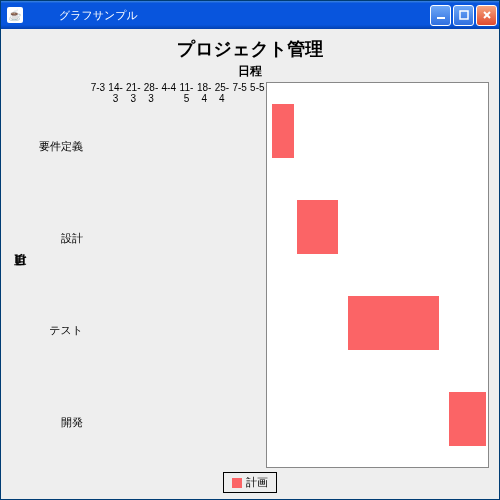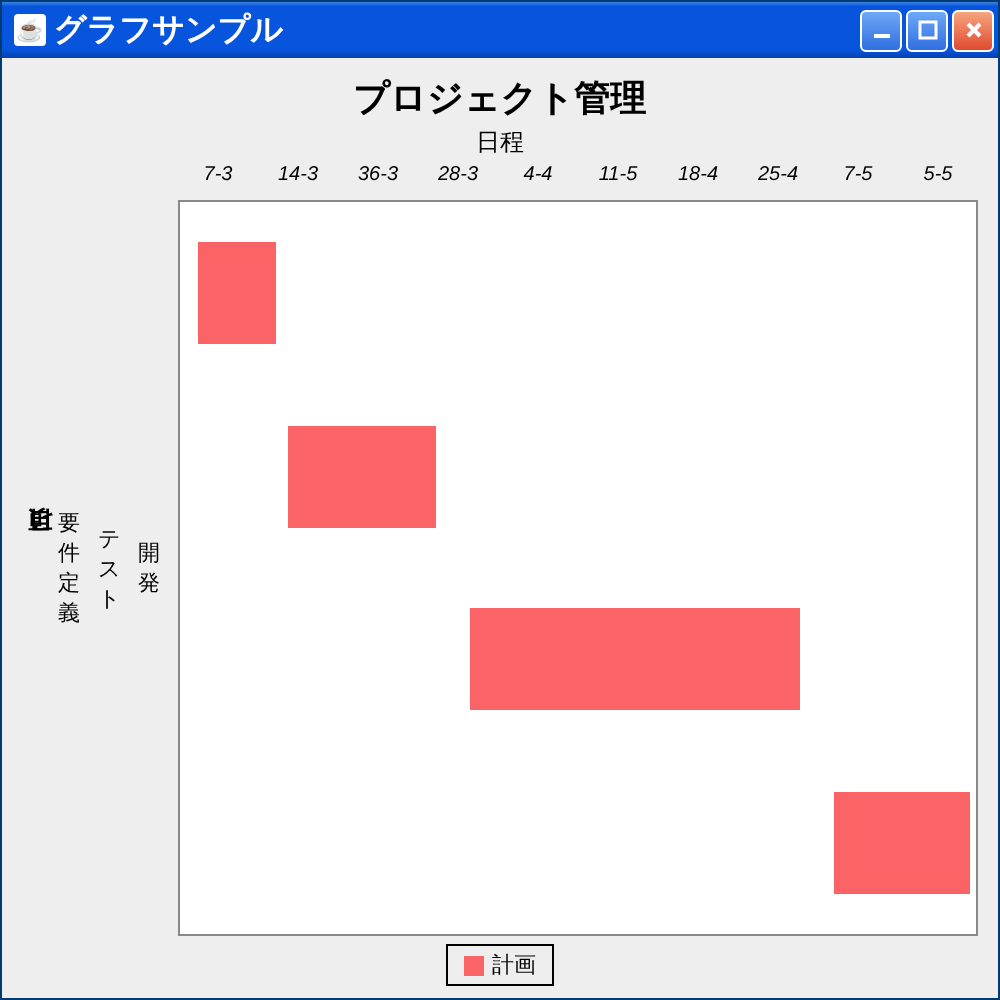--- a/index.html
+++ b/index.html
@@ -15,46 +15,46 @@
     background: linear-gradient(to bottom, #3b84e0 0%, #0855dd 8%, #0855dd 85%, #0341b0 100%);
     display: flex; align-items: center;
     padding: 0 2px 0 6px;
   }
   .java-icon {
     width: 16px; height: 16px; margin-right: 4px;
     display: flex; align-items: center; justify-content: center;
     font-size: 11px; color: #e76f00; font-weight: bold;
     background: #fff; border-radius: 2px;
   }
-  .title { color: #fff; font-size: 16px; font-weight: bold; flex: 1; }
+  .title { color: #fff; font-size: 11px; font-weight: normal; flex: 1; margin-left: 32px; }
   .winbtns { display: flex; gap: 2px; }
   .winbtn {
     width: 21px; height: 21px; border-radius: 3px;
     border: 1px solid #fff;
     display: flex; align-items: center; justify-content: center;
     color: #fff; font-weight: bold; font-size: 12px;
   }
   .winbtn.blue { background: linear-gradient(to bottom,#6fa8f6,#2f6fe0); }
   .winbtn.red  { background: linear-gradient(to bottom,#f6a680,#e04a2f); }
   .winbtn svg { display:block; }
 
   .content { flex:1; position: relative; padding: 8px 10px 6px 10px; display:flex; flex-direction:column; }
   .chart-title { text-align:center; font-size:18px; font-weight:bold; margin-bottom:2px; }
-  .subtitle { text-align:center; font-size:12px; font-weight:normal; margin-bottom:2px; }
+  .subtitle { text-align:center; font-size:12px; font-weight:bold; margin-bottom:2px; }
 
   .chart-wrap { flex:1; display:flex; }
   .ylabel-outer { width:18px; display:flex; align-items:center; justify-content:center; }
   .ylabel { writing-mode: vertical-rl; transform: rotate(180deg); font-size:12px; font-weight:bold; }
 
   .left-col { width:60px; display:flex; flex-direction:column; }
   .xticks-spacer { height:18px; }
-  .ycat-area { flex:1; display:flex; flex-direction:row;align-items:center; }
+  .ycat-area { flex:1; display:flex; flex-direction:column; }
   .ycat { flex:1; display:flex; align-items:center; justify-content:flex-end; padding-right:6px; font-size:11px; }
 
-  .plot-col { flex:1; display:flex; flex-direction:column;font-style:italic; }
+  .plot-col { flex:1; display:flex; flex-direction:row; }
   .xticks { height:18px; display:flex; }
   .xtick { flex:1; text-align:center; font-size:10px; }
   .plot {
     flex:1; position:relative;
     background:#fff; border:1px solid #888;
   }
   .bar {
     position:absolute; background:#fb6466;
   }
 
@@ -97,29 +97,30 @@
     <div class="subtitle">日程</div>
 
     <div class="chart-wrap">
       <div class="ylabel-outer">
         <div class="ylabel">項目</div>
       </div>
       <div class="left-col">
         <div class="xticks-spacer"></div>
         <div class="ycat-area" id="ycat-area">
             <div class="ycat">要件定義</div>
+            <div class="ycat">設計</div>
             <div class="ycat">テスト</div>
             <div class="ycat">開発</div>
           </div>
       </div>
       <div class="plot-col">
         <div class="xticks" id="xticks">
             <div class="xtick">7-3</div>
             <div class="xtick">14-3</div>
-            <div class="xtick">36-3</div>
+            <div class="xtick">21-3</div>
             <div class="xtick">28-3</div>
             <div class="xtick">4-4</div>
             <div class="xtick">11-5</div>
             <div class="xtick">18-4</div>
             <div class="xtick">25-4</div>
             <div class="xtick">7-5</div>
             <div class="xtick">5-5</div>
           </div>
         <div class="plot" id="plot">
             <div class="bar" style="top: 5.5%; height: 14%; left: 2.14286%; width: 10%;"></div>

